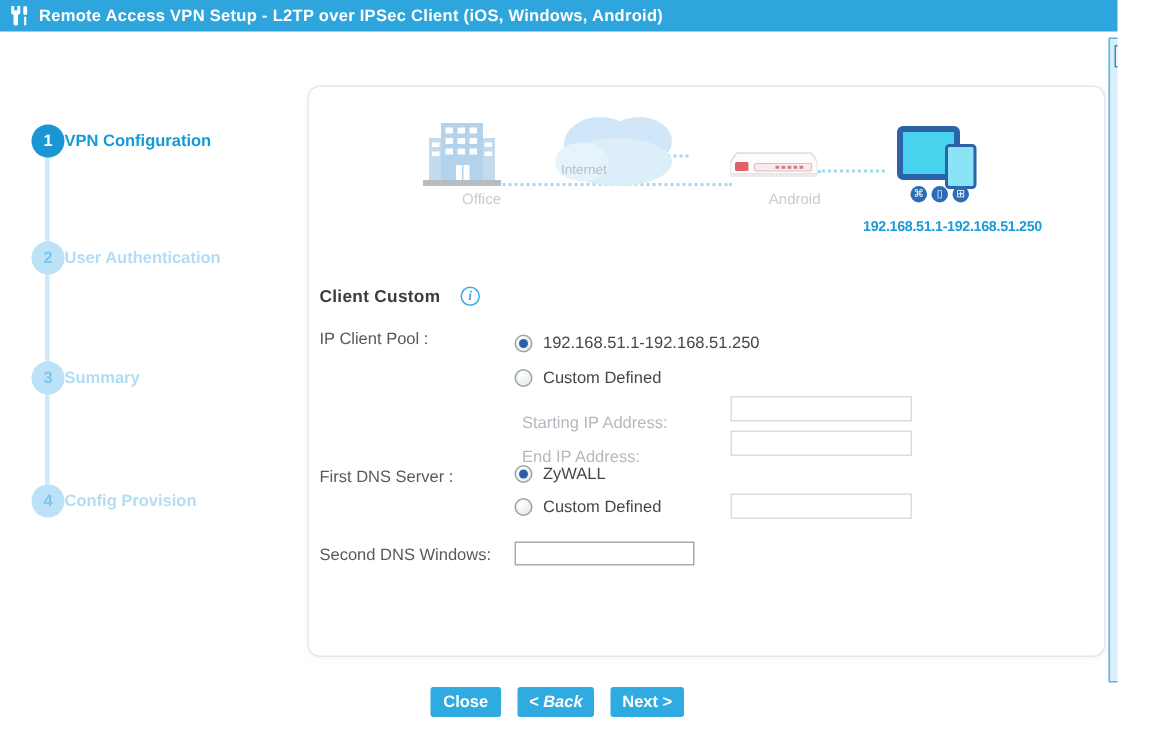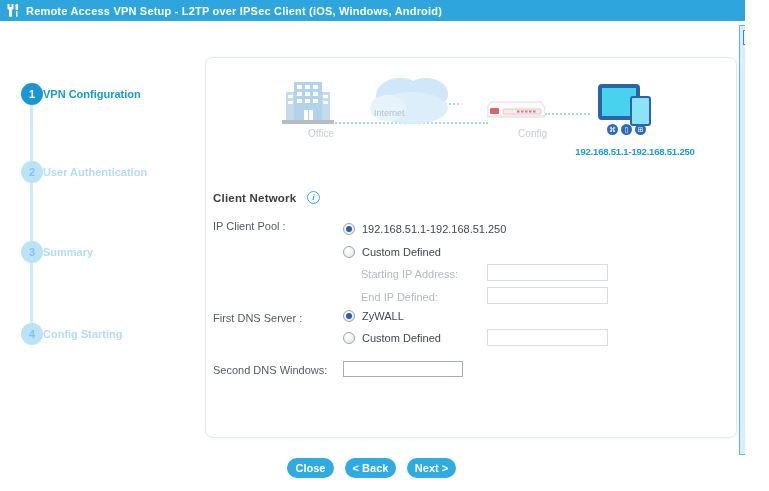--- a/index.html
+++ b/index.html
@@ -105,21 +105,21 @@
     position:absolute; left:7px; top:134px; font-size:11.5px; font-weight:bold;
     color:#3c3c3c; letter-spacing:.2px;
   }
   .info-icon {
     position:absolute; left:101px; top:133px; width:13px; height:13px;
     border:1px solid #3fa9e0; border-radius:50%; color:#3fa9e0;
     font-size:9px; font-style:italic; font-weight:bold; line-height:11px;
     text-align:center; cursor:pointer; font-family:"Liberation Serif", serif;
   }
   .flabel { position:absolute; left:7px; font-size:11px; color:#555a5e; }
-  .sublabel { position:absolute; left:155px; font-size:11px; color:#b3b9be; }
+  .sublabel { position:absolute; left:142px; font-size:11px; color:#b3b9be;margin-top:8px; }
   .radio-row { position:absolute; left:137px; display:flex; align-items:center; }
   .radio {
     appearance:none; -webkit-appearance:none; width:12px; height:12px;
     border-radius:50%; border:1px solid #9ba3a9;
     background:radial-gradient(circle at 35% 30%, #ffffff 0%, #e9edf0 70%, #d5dade 100%);
     margin:0 7px 0 0; cursor:pointer; position:relative; flex:0 0 auto;
   }
   .radio:checked::after {
     content:""; position:absolute; left:2px; top:2px; width:6px; height:6px;
     border-radius:50%; background:#2a5ea9;
@@ -128,25 +128,25 @@
   .tinput {
     position:absolute; width:121px; height:17px; background:#ffffff;
     border:1px solid #d9dde0; font-size:11px; color:#444; padding:0 3px;
   }
   .tinput.enabled { border:1px solid #a6acb1; }
 
   
   .footer-btn {
     position:absolute; top:458px; height:20px; background:#2fabe1;
     color:#ffffff; font-weight:bold; font-size:11px; border:none;
-    border-radius:10px; cursor:pointer; font-family:"Liberation Sans", sans-serif;
+    border-radius:2px; cursor:pointer; font-family:"Liberation Sans", sans-serif;
     line-height:20px; text-align:center; padding:0;
   }
   .btn-close { left:287px; width:47px; }
-  .btn-back  { left:345px; width:51px; }
+  .btn-back  { left:345px; width:51px;font-style:italic; }
   .btn-next  { left:407px; width:49px; }
 </style>
 </head>
 <body>
 
 <div id="app">
 
   <div class="titlebar">
     <svg class="wizicon" viewBox="0 0 15 15">
       <path d="M3 1 L5 1 L5 4 L7 4 L7 1 L9 1 L9 6 L7.5 7 L7.5 13 Q7.5 14 6 14 Q4.5 14 4.5 13 L4.5 7 L3 6 Z" fill="#ffffff" transform="translate(-1.5,0)"></path>
@@ -170,21 +170,21 @@
   <div class="step step2 inactive">
     <div class="circle">2</div>
     <div class="slabel">User Authentication</div>
   </div>
   <div class="step step3 inactive">
     <div class="circle">3</div>
     <div class="slabel">Summary</div>
   </div>
   <div class="step step4 inactive">
     <div class="circle">4</div>
-    <div class="slabel">Config Starting</div>
+    <div class="slabel">Config Provision</div>
   </div>
 
   <div class="card">
 
     <div class="diagram">
 
       <div class="dotted" style="left:126px; top:64px; width:156px;"></div>
       <div class="dotted" style="left:203px; top:45px; width:50px;"></div>
       <div class="dotted" style="left:339px; top:55px; width:45px;"></div>
 
@@ -227,52 +227,52 @@
         <rect x="16" y="9" width="38" height="5" rx="1" fill="#f5eded" stroke="#e8b9bd" stroke-width="0.8"></rect>
         <g fill="#d47b84">
           <rect x="30" y="10.5" width="2.5" height="2"></rect>
             <rect x="34" y="10.5" width="2.5" height="2"></rect>
           <rect x="38" y="10.5" width="2.5" height="2"></rect>
             <rect x="42" y="10.5" width="2.5" height="2"></rect>
           <rect x="46" y="10.5" width="2.5" height="2"></rect>
         </g>
         <rect x="0" y="16" width="58" height="2" fill="#efe8e8"></rect>
       </svg>
-      <div class="diag-label gateway-label">Config</div>
+      <div class="diag-label gateway-label">Android</div>
 
       <div class="devices">
         <div class="tablet"></div>
         <div class="phone"></div>
       </div>
       <div class="os-row">
         <div class="os-dot">⌘</div>
         <div class="os-dot">▯</div>
         <div class="os-dot">⊞</div>
       </div>
       <div class="ip-range">192.168.51.1-192.168.51.250</div>
     </div>
 
-    <div class="section-title">Client Network</div>
+    <div class="section-title">Client Custom</div>
     <div class="info-icon">i</div>
 
     <div class="flabel" style="top:162px;">IP Client Pool :</div>
 
     <div class="radio-row" style="top:165px;">
       <input type="radio" class="radio" name="ippool" checked="" style="">
       <span class="rtext">192.168.51.1-192.168.51.250</span>
     </div>
     <div class="radio-row" style="top:188px;">
       <input type="radio" class="radio" name="ippool" style="">
       <span class="rtext">Custom Defined</span>
     </div>
 
     <div class="sublabel" style="top:210px;">Starting IP Address:</div>
     <input class="tinput" style="left: 281px; top: 206px;" value="">
 
-    <div class="sublabel" style="top:233px;">End IP Defined:</div>
+    <div class="sublabel" style="top:233px;">End IP Address:</div>
     <input class="tinput" style="left: 281px; top: 229px;" value="">
 
     <div class="flabel" style="top:254px;">First DNS Server :</div>
 
     <div class="radio-row" style="top:252px;">
       <input type="radio" class="radio" name="firstdns" checked="" style="">
       <span class="rtext">ZyWALL</span>
     </div>
     <div class="radio-row" style="top:274px;">
       <input type="radio" class="radio" name="firstdns" style="">

